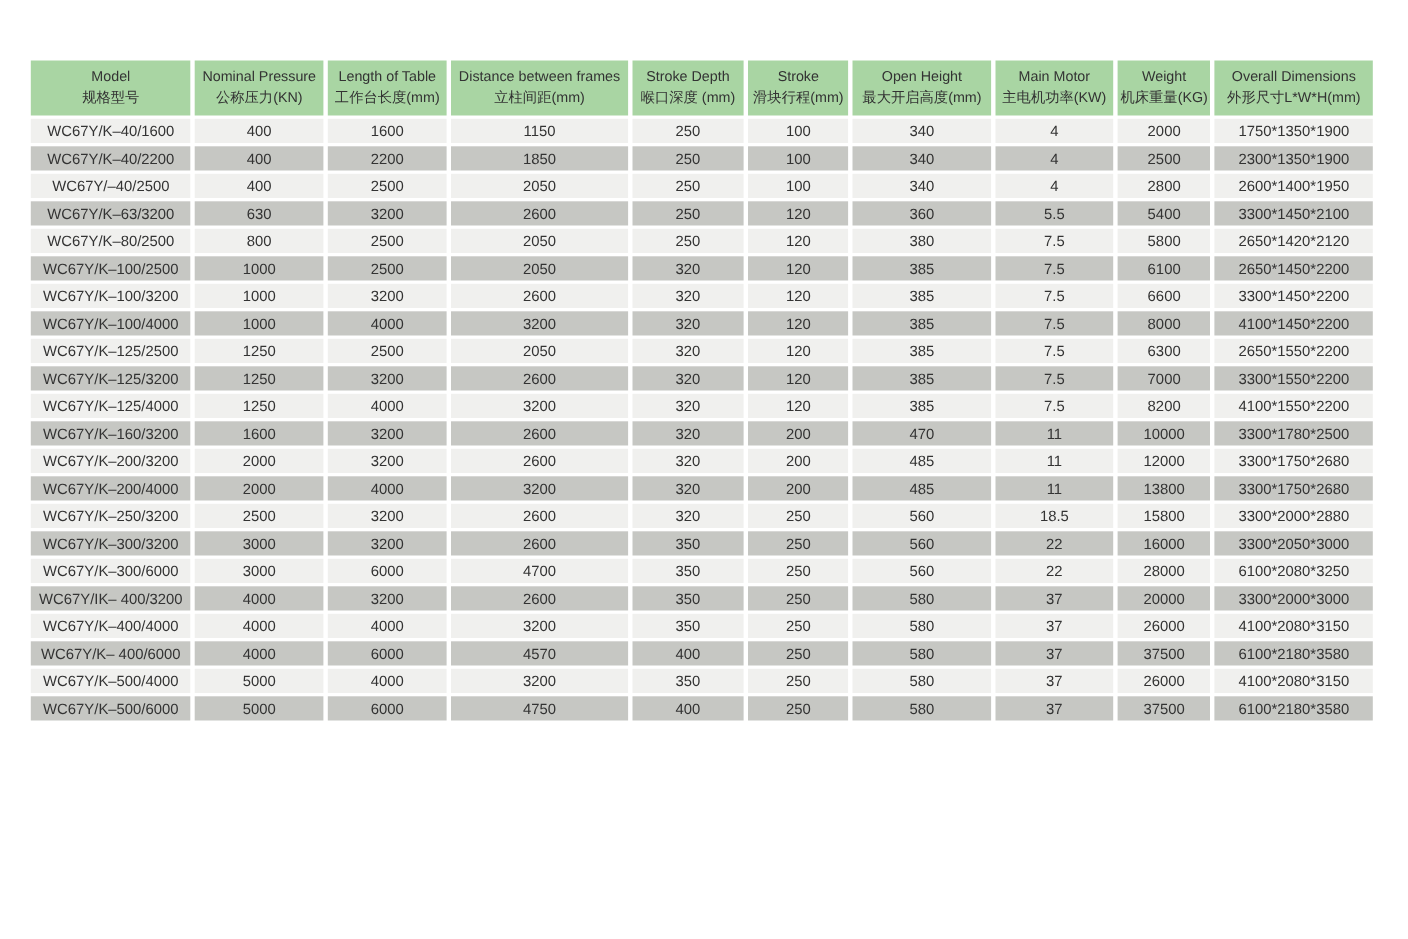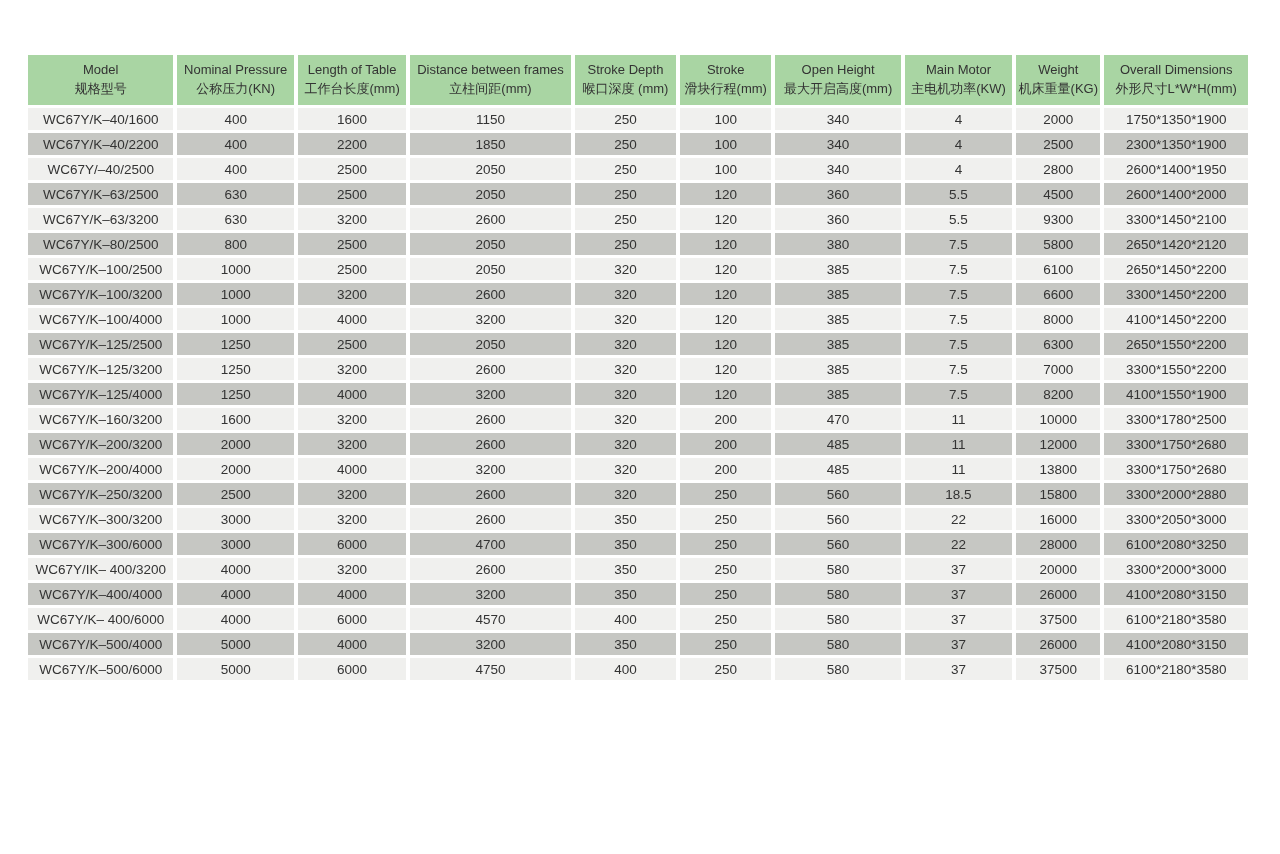--- a/index.html
+++ b/index.html
@@ -156,41 +156,29 @@
         <td>2500</td>
         <td>2050</td>
         <td>250</td>
         <td>100</td>
         <td>340</td>
         <td>4</td>
         <td>2800</td>
         <td>2600*1400*1950</td>
       </tr>
       <tr>
-        <td>WC67Y/K–63/2500</td>
+        <td>WC67Y/K–63/3200</td>
         <td>630</td>
-        <td>2500</td>
-        <td>2050</td>
+        <td>3200</td>
+        <td>2600</td>
         <td>250</td>
         <td>120</td>
         <td>360</td>
         <td>5.5</td>
-        <td>4500</td>
-        <td>2600*1400*2000</td>
-      </tr>
-      <tr>
-        <td>WC67Y/K–63/3200</td>
-        <td>630</td>
-        <td>3200</td>
-        <td>2600</td>
-        <td>250</td>
-        <td>120</td>
-        <td>360</td>
-        <td>5.5</td>
-        <td>9300</td>
+        <td>5400</td>
         <td>3300*1450*2100</td>
       </tr>
       <tr>
         <td>WC67Y/K–80/2500</td>
         <td>800</td>
         <td>2500</td>
         <td>2050</td>
         <td>250</td>
         <td>120</td>
         <td>380</td>
@@ -261,21 +249,21 @@
       <tr>
         <td>WC67Y/K–125/4000</td>
         <td>1250</td>
         <td>4000</td>
         <td>3200</td>
         <td>320</td>
         <td>120</td>
         <td>385</td>
         <td>7.5</td>
         <td>8200</td>
-        <td>4100*1550*1900</td>
+        <td>4100*1550*2200</td>
       </tr>
       <tr>
         <td>WC67Y/K–160/3200</td>
         <td>1600</td>
         <td>3200</td>
         <td>2600</td>
         <td>320</td>
         <td>200</td>
         <td>470</td>
         <td>11</td>

